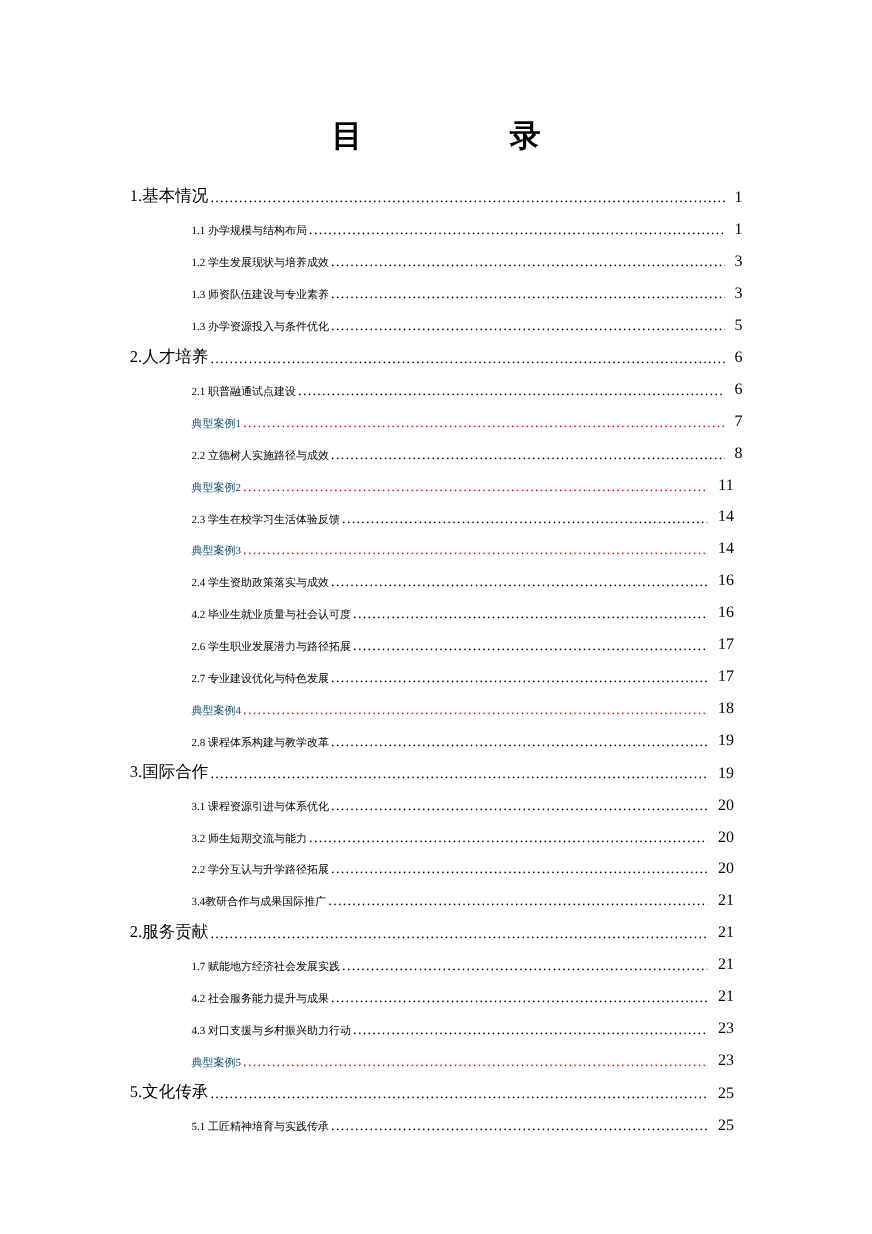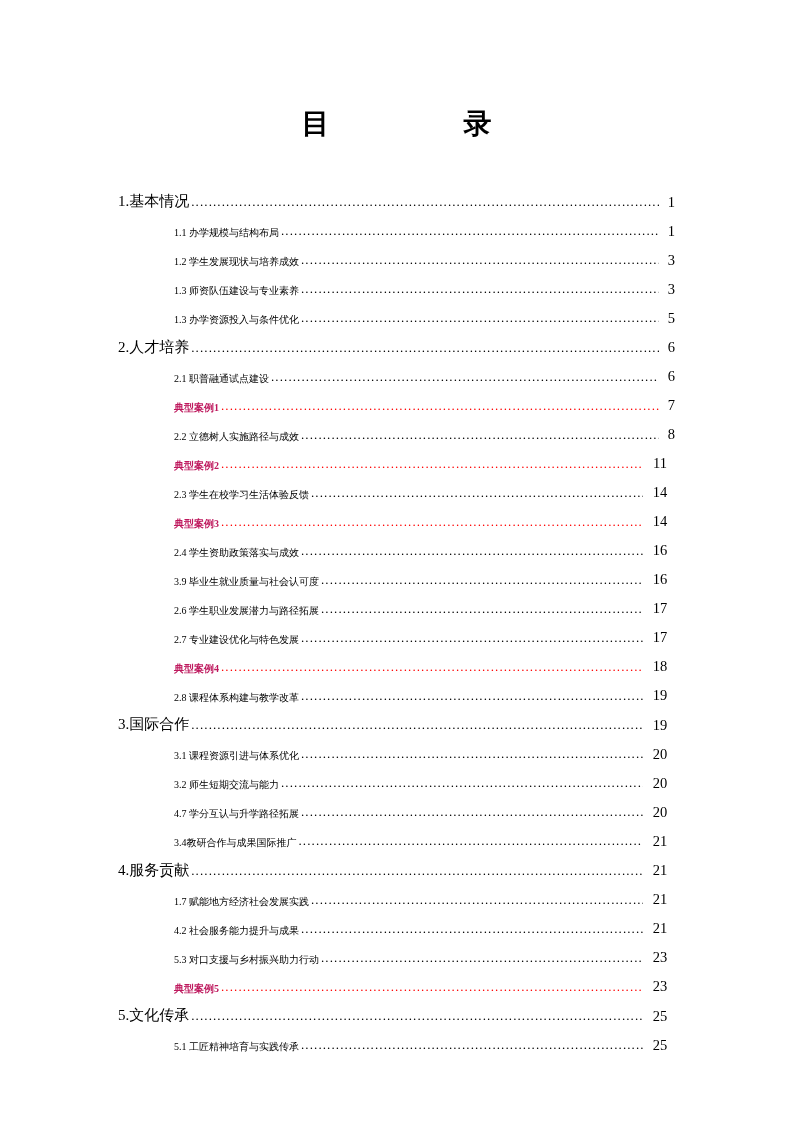--- a/index.html
+++ b/index.html
@@ -26,21 +26,21 @@
     text-align: center;
     font-family: "Liberation Serif", "DejaVu Serif", serif;
     font-weight: bold;
     font-size: 28px;
     letter-spacing: 26px;
     padding-top: 105px;
     padding-left: 26px;
     color: #000;
   }
   .toc-list {
-    margin-top: 51px;
+    margin-top: 29px;
     padding: 0 118px 0 118px;
   }
   .toc-row {
     display: flex;
     align-items: flex-end;
     font-size: 14.5px;
     line-height: 1.0;
     margin-bottom: 14.5px;
     white-space: nowrap;
   }
@@ -63,21 +63,21 @@
     flex: 0 0 auto;
     text-align: right;
     min-width: 14px;
     font-family: "Liberation Serif", "DejaVu Serif", serif;
   }
   
   .lvl1 { padding-left: 0px; }
   .lvl1 .lbl { font-size: 15px; }
   .lvl2 { padding-left: 56px; }
   .lvl2 .lbl { font-size: 10px; }
-  .case .lbl { color: #be185d; font-weight: bold; }
+  .case .lbl { color: #0c4a6e; }
   .case .dots { color: #ff0000; }
   .case .pg { color: #000; }
   .toc-row.pgwide .pg { min-width: 30px; text-align: center; }
 </style>
 </head>
 <body>
 
 <div class="page">
 
   <div class="toc-title">目　　录</div>
@@ -142,21 +142,21 @@
         <span class="lbl">典型案例3</span>
         <span class="dots">.......................................................................................................................</span>
         <span class="pg">14</span>
       </div>
       <div class="toc-row lvl2 pgwide">
         <span class="lbl">2.4  学生资助政策落实与成效 </span>
         <span class="dots">.......................................................................................................................</span>
         <span class="pg">16</span>
       </div>
       <div class="toc-row lvl2 pgwide">
-        <span class="lbl">3.9  毕业生就业质量与社会认可度 </span>
+        <span class="lbl">4.2  毕业生就业质量与社会认可度 </span>
         <span class="dots">.......................................................................................................................</span>
         <span class="pg">16</span>
       </div>
       <div class="toc-row lvl2 pgwide">
         <span class="lbl">2.6  学生职业发展潜力与路径拓展 </span>
         <span class="dots">.......................................................................................................................</span>
         <span class="pg">17</span>
       </div>
       <div class="toc-row lvl2 pgwide">
         <span class="lbl">2.7  专业建设优化与特色发展 </span>
@@ -182,46 +182,46 @@
         <span class="lbl">3.1  课程资源引进与体系优化</span>
         <span class="dots">.......................................................................................................................</span>
         <span class="pg">20</span>
       </div>
       <div class="toc-row lvl2 pgwide">
         <span class="lbl">3.2  师生短期交流与能力</span>
         <span class="dots">.......................................................................................................................</span>
         <span class="pg">20</span>
       </div>
       <div class="toc-row lvl2 pgwide">
-        <span class="lbl">4.7  学分互认与升学路径拓展</span>
+        <span class="lbl">2.2  学分互认与升学路径拓展</span>
         <span class="dots">.......................................................................................................................</span>
         <span class="pg">20</span>
       </div>
       <div class="toc-row lvl2 pgwide">
         <span class="lbl">3.4教研合作与成果国际推广</span>
         <span class="dots">.......................................................................................................................</span>
         <span class="pg">21</span>
       </div>
       <div class="toc-row lvl1 pgwide">
-        <span class="lbl">4.服务贡献</span>
+        <span class="lbl">2.服务贡献</span>
         <span class="dots">.......................................................................................................................</span>
         <span class="pg">21</span>
       </div>
       <div class="toc-row lvl2 pgwide">
         <span class="lbl">1.7  赋能地方经济社会发展实践</span>
         <span class="dots">.......................................................................................................................</span>
         <span class="pg">21</span>
       </div>
       <div class="toc-row lvl2 pgwide">
         <span class="lbl">4.2  社会服务能力提升与成果</span>
         <span class="dots">.......................................................................................................................</span>
         <span class="pg">21</span>
       </div>
       <div class="toc-row lvl2 pgwide">
-        <span class="lbl">5.3  对口支援与乡村振兴助力行动</span>
+        <span class="lbl">4.3  对口支援与乡村振兴助力行动</span>
         <span class="dots">.......................................................................................................................</span>
         <span class="pg">23</span>
       </div>
       <div class="toc-row lvl2 case pgwide">
         <span class="lbl">典型案例5</span>
         <span class="dots">.......................................................................................................................</span>
         <span class="pg">23</span>
       </div>
       <div class="toc-row lvl1 pgwide">
         <span class="lbl">5.文化传承</span>

